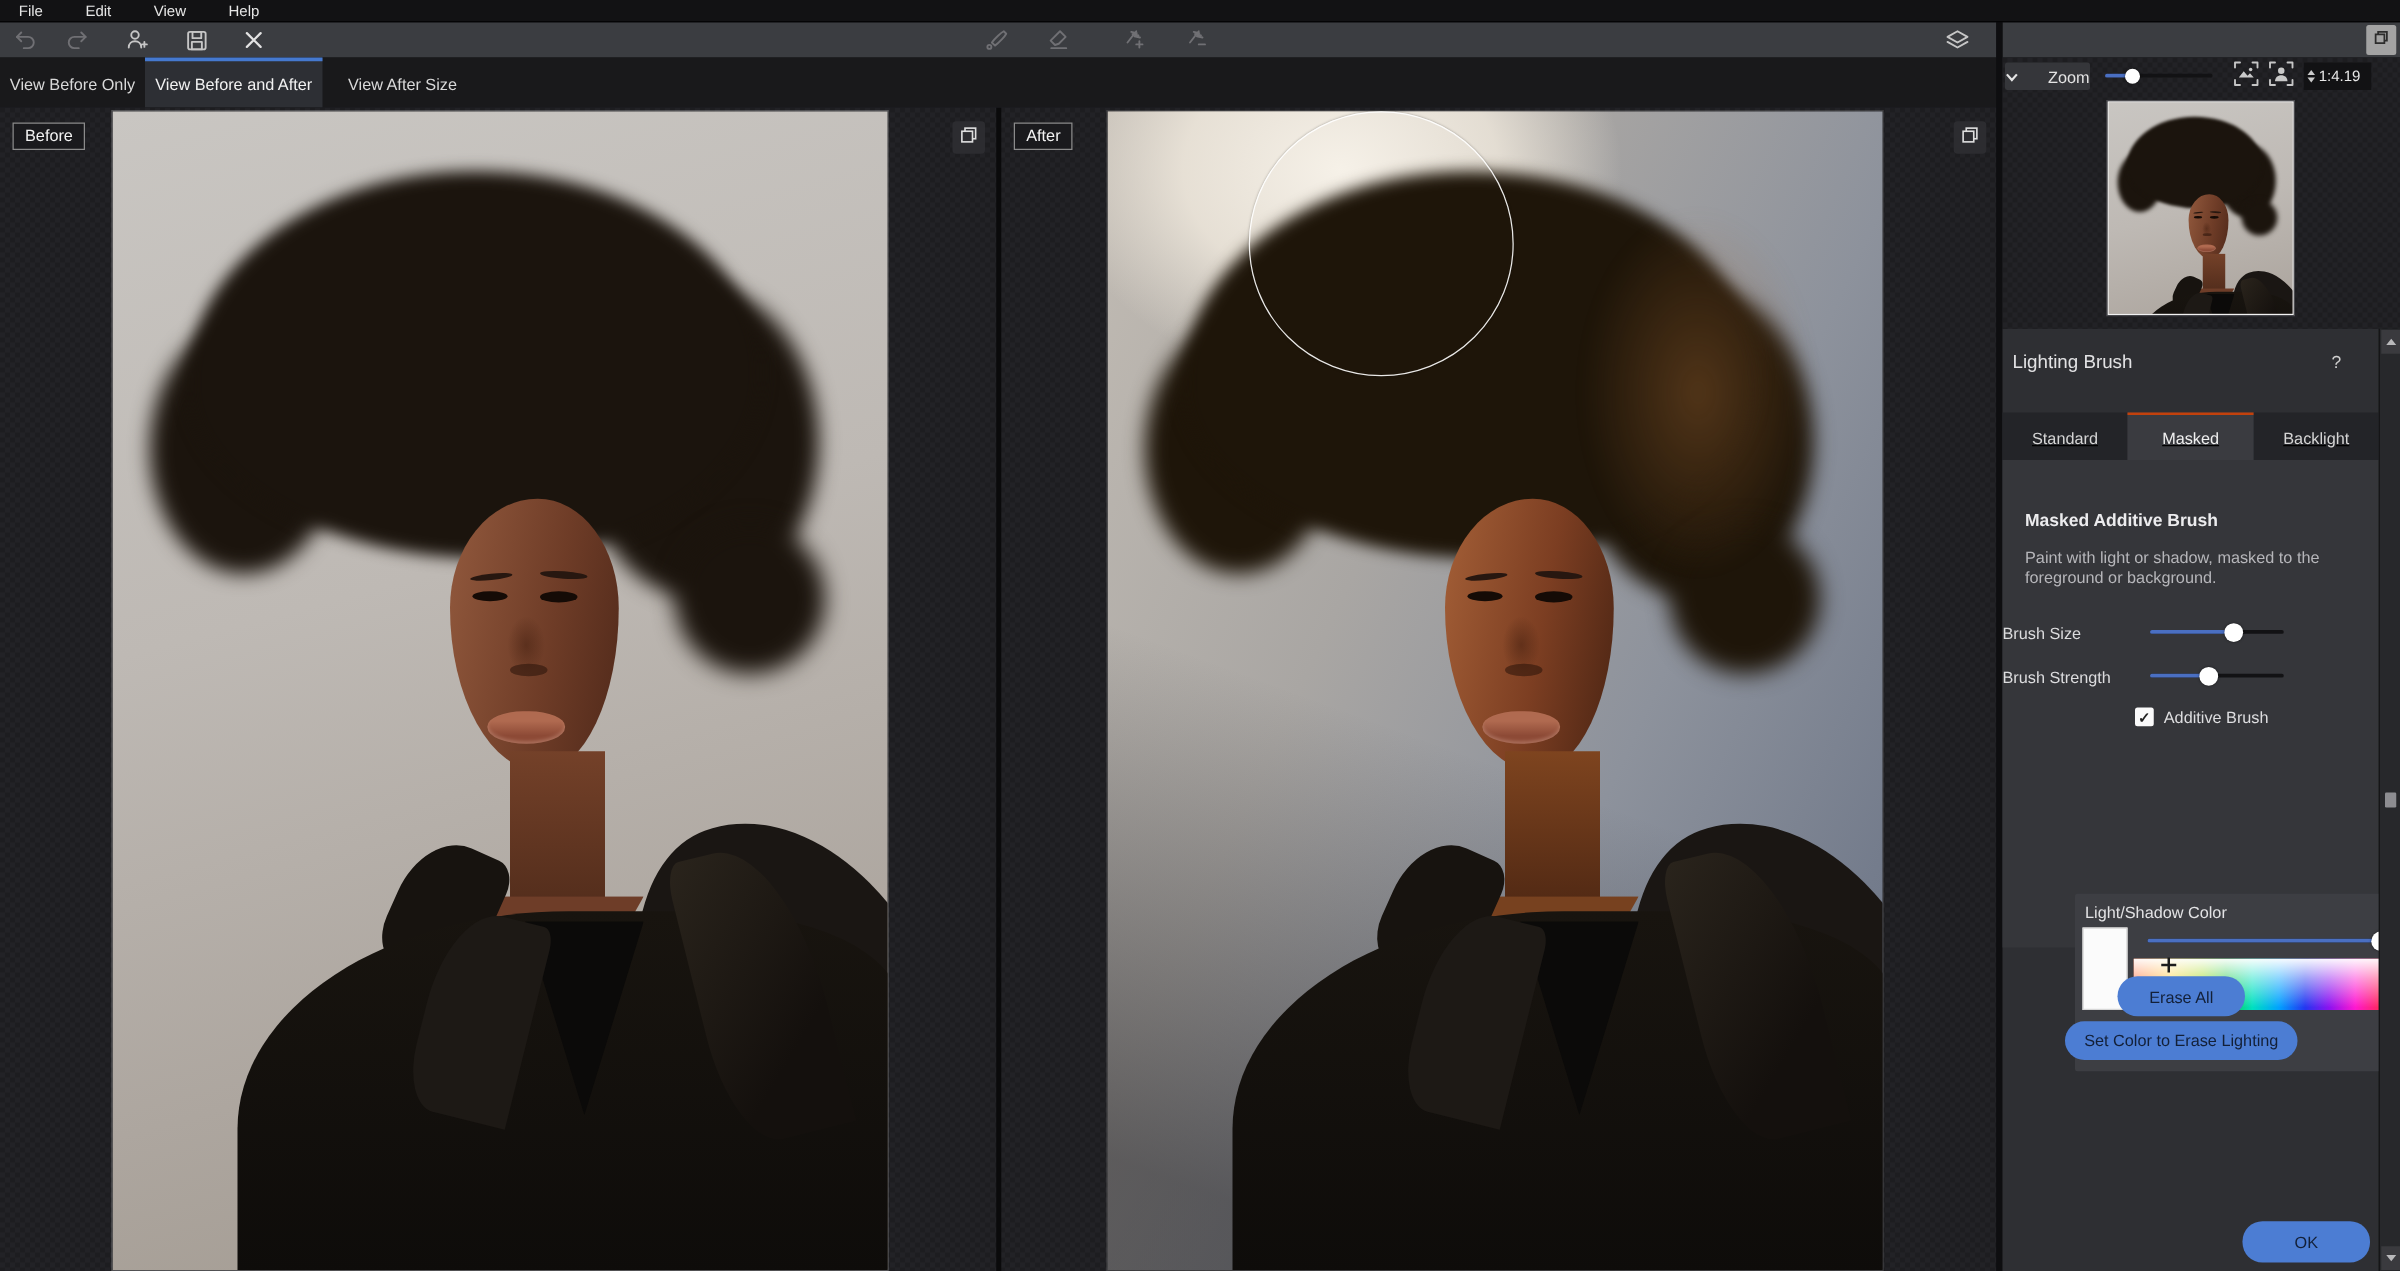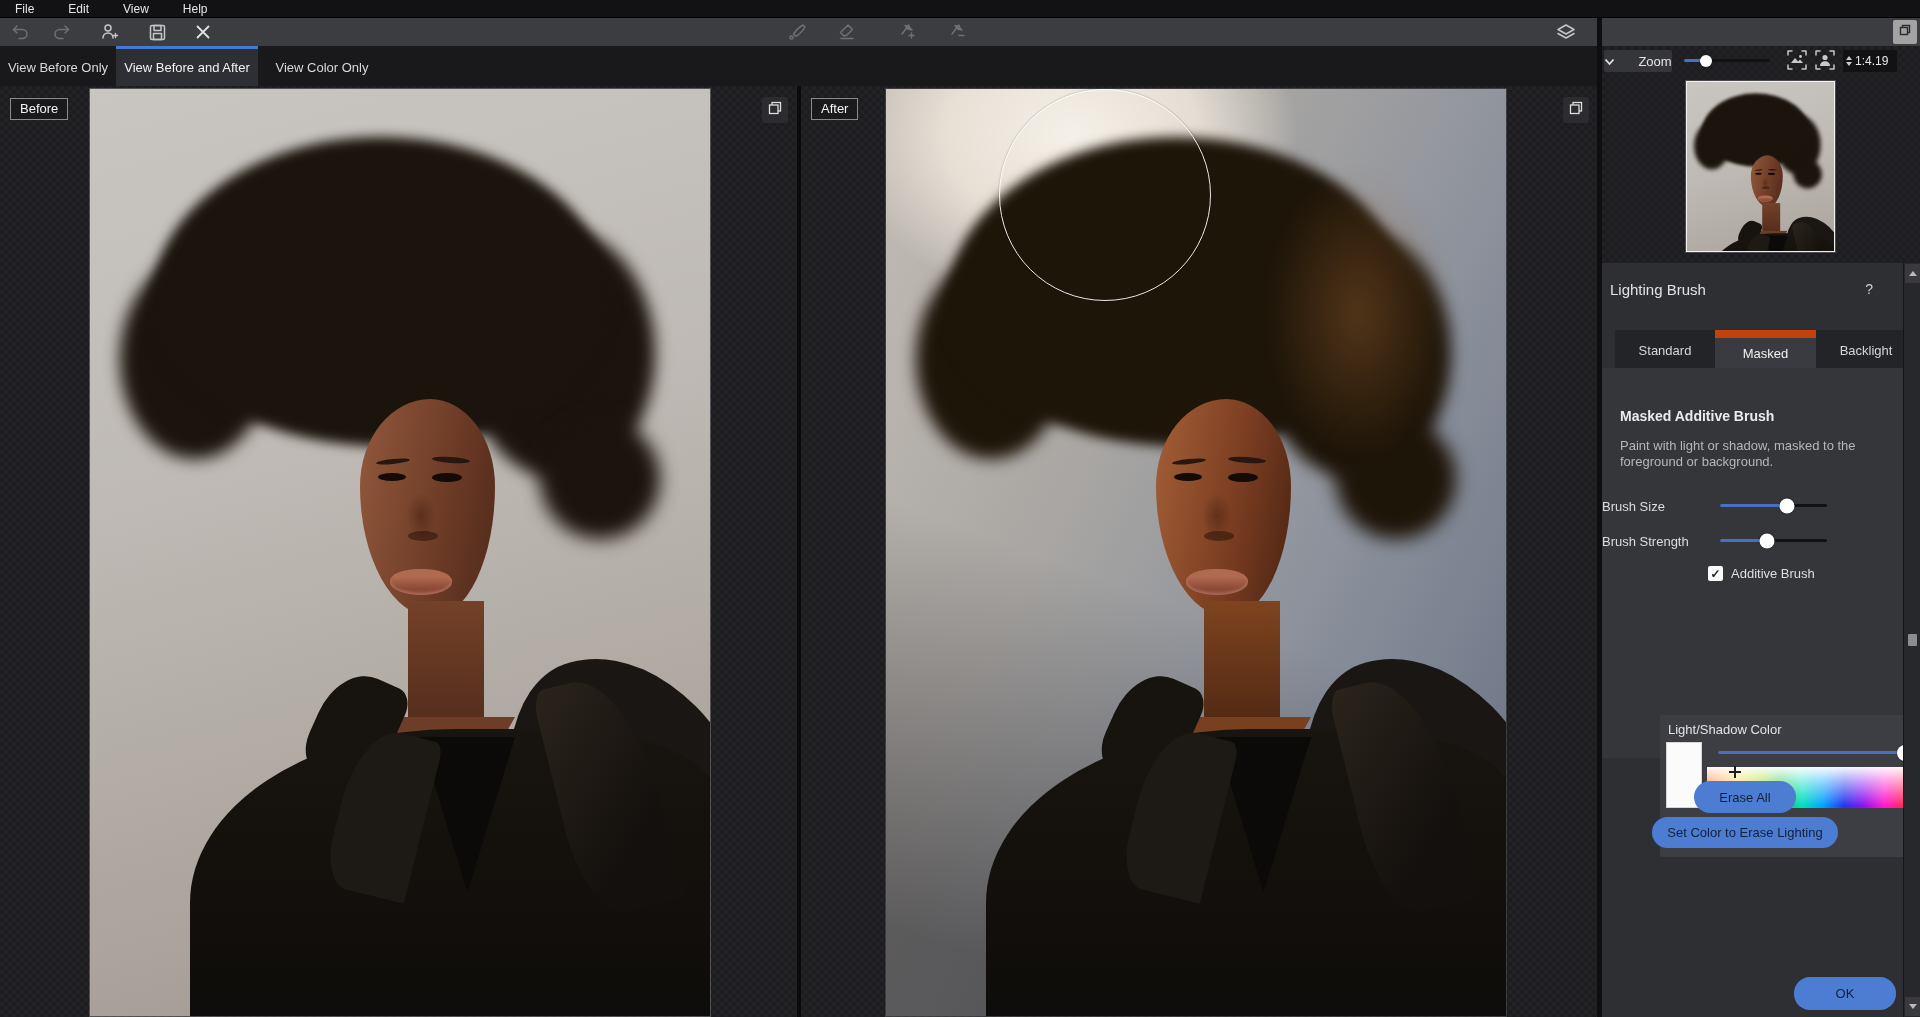--- a/index.html
+++ b/index.html
@@ -123,25 +123,25 @@
   .stepper .up { border-bottom:4px solid #cbcbcb; }
   .stepper .dn { border-top:4px solid #cbcbcb; }
 
   .thumb-nav { left:1686px; top:81px; width:149px; height:171px; border:1px solid #f2f2f2;
     outline:1px solid #4a4a4e; overflow:hidden; background:#b5b0aa; }
   .thumb-nav .portrait { transform:scale(0.2365); transform-origin:0 0; }
 
   .rp-body { left:1602px; top:263px; width:301px; height:754px; background:#2e2f33; }
   .lb-title { position:absolute; left:8px; top:18px; color:#e2e2e4; font-size:15px; }
   .lb-help { position:absolute; right:30px; top:18px; color:#cfcfcf; font-size:14px; }
-  .lb-tabs { position:absolute; left:13px; top:67px; width:301px; height:38px; display:flex; }
+  .lb-tabs { position:absolute; left:0; top:67px; width:301px; height:38px; display:flex;text-decoration:underline; }
   .ptab { height:38px; display:flex; align-items:center; justify-content:center; font-size:13px;
     color:#d6d6d6; background:#232428; border-top:3px solid transparent; }
   .ptab.p1 { width:100px; } .ptab.p2 { width:101px; } .ptab.p3 { width:100px; }
-  .ptab.active { background:#3a3b40; border-top:8px solid #c2410c; color:#f0f0f0; }
+  .ptab.active { background:#3a3b40; border-top:2px solid #c2410c; color:#f0f0f0; }
   .pane { position:absolute; left:0; top:105px; width:301px; height:390px; background:#35363a; }
   .pane-heading { position:absolute; left:18px; top:40px; color:#ececee; font-size:14px; font-weight:bold; }
   .pane-desc { position:absolute; left:18px; top:70px; width:254px; color:#b6b6ba; font-size:13px; line-height:1.22; }
   .slider-label { position:absolute; width:98px; text-align:left; color:#dcdcde; font-size:13px; left:0; }
   .h-slider { position:absolute; left:118px; width:107px; height:3px; }
   .h-slider .knob { width:15px; height:15px; }
   .cb-row { position:absolute; left:106px; top:301px; display:flex; align-items:center; gap:8px; }
   .checkbox { width:15px; height:15px; background:#fafafa; border-radius:2px; color:#222;
     display:flex; align-items:center; justify-content:center; font-size:12px; font-weight:bold; line-height:1; }
   .cb-label { color:#dedee0; font-size:13px; }
@@ -285,21 +285,21 @@
       <span><svg width="14" height="14" viewBox="0 0 14 14">
             <rect x="4.5" y="2.5" width="7" height="7" fill="none" stroke="#2c2c2c" stroke-width="1.4"></rect>
             <rect x="2.5" y="4.5" width="7" height="7" fill="#a3a3a3" stroke="#2c2c2c" stroke-width="1.4"></rect>
           </svg></span>
     </div>
   </div>
 
   <div class="abs tabstrip">
     <div class="vtab t1">View Before Only</div>
     <div class="vtab t2 active">View Before and After</div>
-    <div class="vtab t3">View Color Only</div>
+    <div class="vtab t3">View After Size</div>
   </div>
 
   <div class="abs canvas checker">
 
     <div class="photo-panel panel-before">
       <div class="img-label">Before</div>
       <div class="copy-btn" style="left:762px">
         <span><svg width="16" height="16" viewBox="0 0 16 16">
               <rect x="5" y="2.5" width="8.5" height="8.5" fill="none" stroke="#dedede" stroke-width="1.3"></rect>
               <rect x="2.5" y="5" width="8.5" height="8.5" fill="#2c2c30" stroke="#dedede" stroke-width="1.3"></rect>

